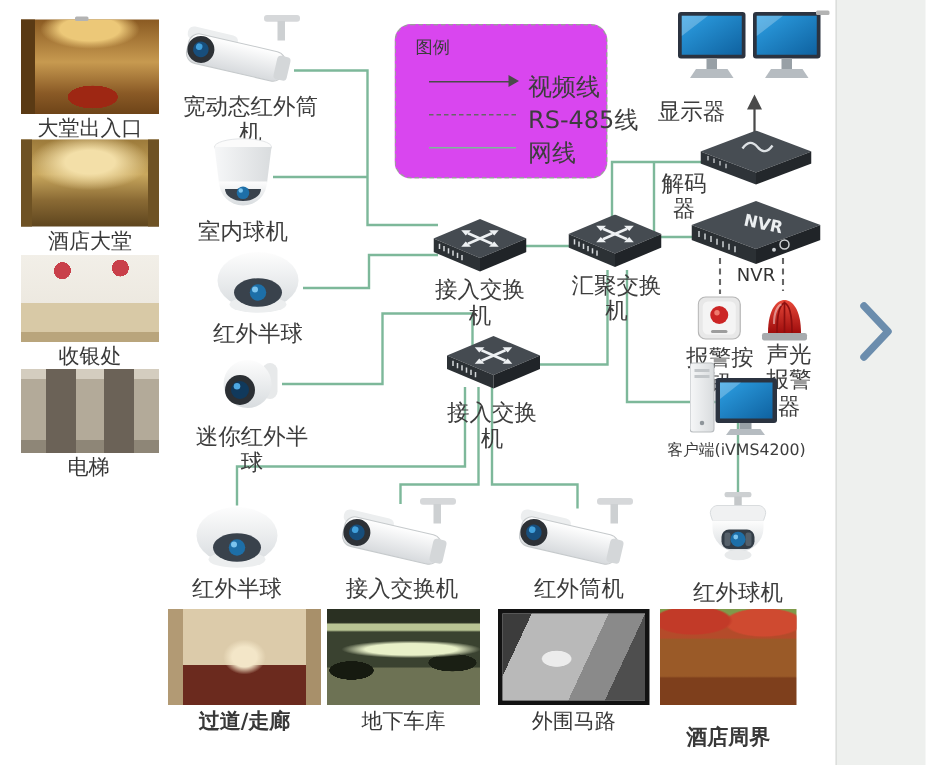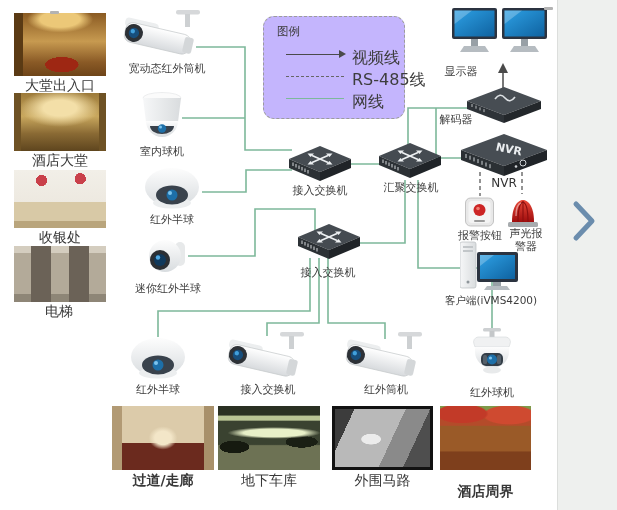--- a/index.html
+++ b/index.html
@@ -3,25 +3,25 @@
 <meta charset="utf-8">
 <style>
   html,body{margin:0;padding:0;background:#ffffff;}
   body{width:617px;height:510px;overflow:hidden;font-family:"DejaVu Sans","Liberation Sans",sans-serif;}
   .stage{position:relative;width:617px;height:510px;background:#ffffff;}
   svg.abs{position:absolute;}
   #wires{left:0;top:0;}
   .net{stroke:var(--network-line,#7db89a);stroke-width:1.6;fill:none;}
   .video{stroke:var(--video-line,#4a4a4a);stroke-width:1.5;fill:none;}
   .rs485{stroke:var(--rs485-line,#666);stroke-width:1.4;fill:none;stroke-dasharray:4 3;}
-  .cap{position:absolute;font-size:11px;line-height:1.15;color:#3d3d3d;text-align:center;}
+  .cap{position:absolute;font-size:15px;line-height:1.15;color:#3d3d3d;text-align:center;}
   .cap.small{font-size:10.5px;}
   .cap.nvrcap{font-size:12px;color:#333;}
   
-  .legend{position:absolute;left:263px;top:16px;width:142px;height:103px;border:1.6px dashed #9c9c9c;border-radius:11px;box-sizing:border-box;background:#c4b5fd;}
+  .legend{position:absolute;left:263px;top:16px;width:142px;height:103px;border:1.6px dashed #9c9c9c;border-radius:11px;box-sizing:border-box;background:#d946ef;}
   .lg-title{position:absolute;left:13px;top:7px;font-size:11.5px;color:#3d3d3d;}
   .lg-line{position:absolute;left:22px;width:58px;height:0;}
   .lg-video{border-top:1.6px solid var(--video-line,#4a4a4a);top:37px;}
   .lg-video::after{content:"";position:absolute;right:-2px;top:-5px;border-left:7px solid var(--video-line,#4a4a4a);border-top:4px solid transparent;border-bottom:4px solid transparent;}
   .lg-rs485{border-top:1.6px dashed #666;top:59px;}
   .lg-net{border-top:1.8px solid var(--network-line,#7db89a);top:81px;}
   .lg-label{position:absolute;left:88px;font-size:16px;color:#3d3d3d;white-space:nowrap;}
   
   .ph{position:absolute;box-sizing:border-box;}
   .p-entrance{background:

